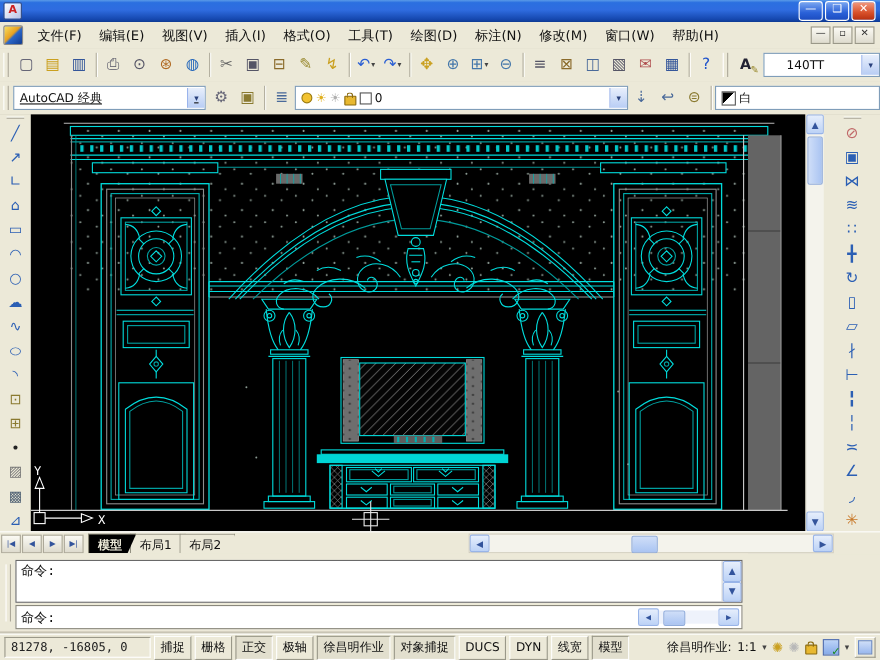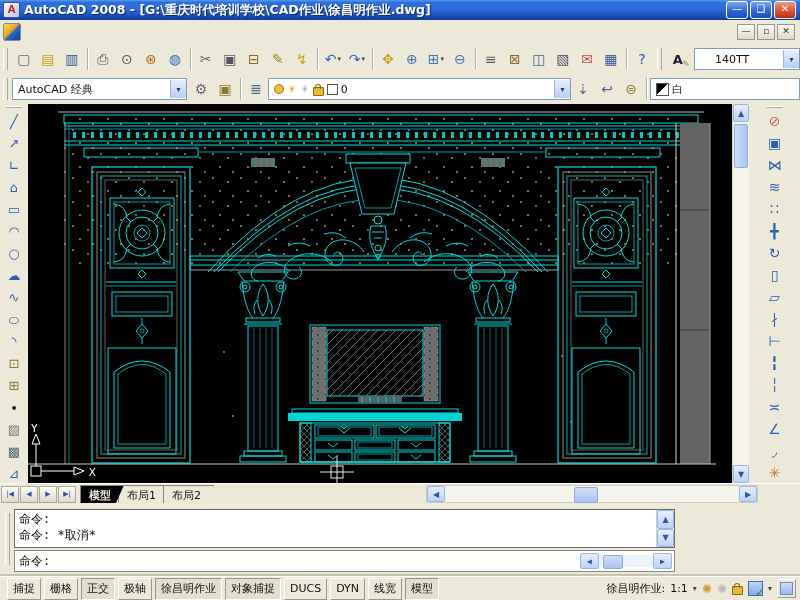--- a/index.html
+++ b/index.html
@@ -108,30 +108,42 @@
     display:flex;align-items:center;justify-content:center;}
   .clean-btn span{width:11px;height:11px;background:linear-gradient(#cfdef8,#9ab8ee);border:1px solid #6a8ac8;display:block;}
 </style>
 </head>
 <body>
 
 <div class="app">
 
   <div class="titlebar">
     <div class="title-icon">A</div>
-    <div class="title-text">AutoCAD 2008 - [G:\重庆时代培训学校\CAD作业\徐昌明作业.dwg]</div>
     <div class="winbtns">
       <div class="wbtn">—</div>
       <div class="wbtn">❑</div>
       <div class="wbtn close">✕</div>
     </div>
   </div>
 
   <div class="menubar">
     <div class="menu-app-icon"></div>
+    <div id="menu-host" style="display:flex;">
+        <div class="menu-item">文件(F)</div>
+        <div class="menu-item">编辑(E)</div>
+        <div class="menu-item">视图(V)</div>
+        <div class="menu-item">插入(I)</div>
+        <div class="menu-item">格式(O)</div>
+        <div class="menu-item">工具(T)</div>
+        <div class="menu-item">绘图(D)</div>
+        <div class="menu-item">标注(N)</div>
+        <div class="menu-item">修改(M)</div>
+        <div class="menu-item">窗口(W)</div>
+        <div class="menu-item">帮助(H)</div>
+      </div>
     <div class="childbtns">
       <div class="cbtn">—</div>
       <div class="cbtn">▫</div>
       <div class="cbtn">✕</div>
     </div>
   </div>
 
   <div class="tb tb1">
     <div class="grip"></div>
     <div id="tb-standard" style="display:flex;align-items:center;">
@@ -225,21 +237,21 @@
       <span class="styleA">A<span class="pen">✎</span></span>
     </div>
     <div class="combo" style="width:104px;margin-left:4px;">
       <span style="margin:0 auto;">140TT</span>
       <span class="arrow">▾</span>
     </div>
   </div>
 
   <div class="tb tb2">
     <div class="grip"></div>
-    <div class="combo" style="width:168px;">
+    <div class="combo" style="width:168px;text-decoration:underline;">
       <span>AutoCAD 经典</span>
       <span class="arrow">▾</span>
     </div>
     <div id="tb-workspace" style="display:flex;align-items:center;margin-left:2px;">
         <div class="tbtn">
           <span class="glyph" style="color: rgb(102, 102, 119);">⚙</span>
         </div>
         <div class="tbtn">
           <span class="glyph" style="color: rgb(138, 122, 48);">▣</span>
         </div>
@@ -628,40 +640,40 @@
           <div class="hthumb"></div>
         </div>
       <div class="sbtn">▶</div>
     </div>
   </div>
 
   <div class="cmd">
     <div class="cmd-hist">
       <div class="hist-lines" id="hist-host">
           <div>命令:</div>
-          <div>命令: *取消*</div>
         </div>
       <div class="cmd-vscroll">
         <div class="sbtn">▲</div>
         <div class="sbtn">▼</div>
       </div>
     </div>
     <div class="cmd-input">
       <span>命令:</span>
       <div class="mini-h">
         <div class="sbtn">◀</div>
         <div class="htrack">
             <div class="hthumb"></div>
           </div>
         <div class="sbtn">▶</div>
       </div>
     </div>
   </div>
 
   <div class="statusbar">
+    <div class="coords">81278,  -16805, 0</div>
     <div id="toggles-host" style="display:flex;align-items:center;">
         <div class="toggle">捕捉</div>
         <div class="toggle">栅格</div>
         <div class="toggle pressed">正交</div>
         <div class="toggle">极轴</div>
         <div class="toggle pressed">徐昌明作业</div>
         <div class="toggle pressed">对象捕捉</div>
         <div class="toggle">DUCS</div>
         <div class="toggle">DYN</div>
         <div class="toggle">线宽</div>

